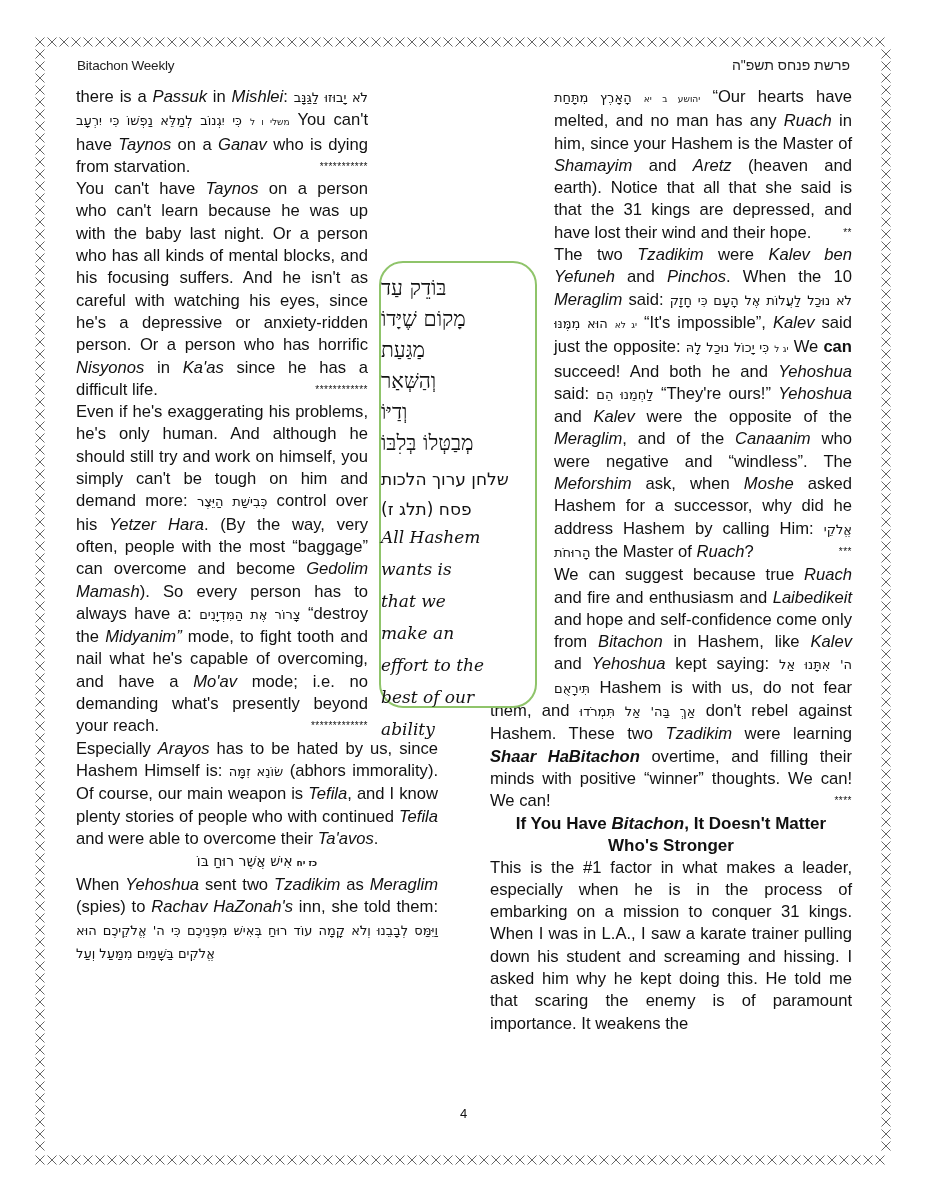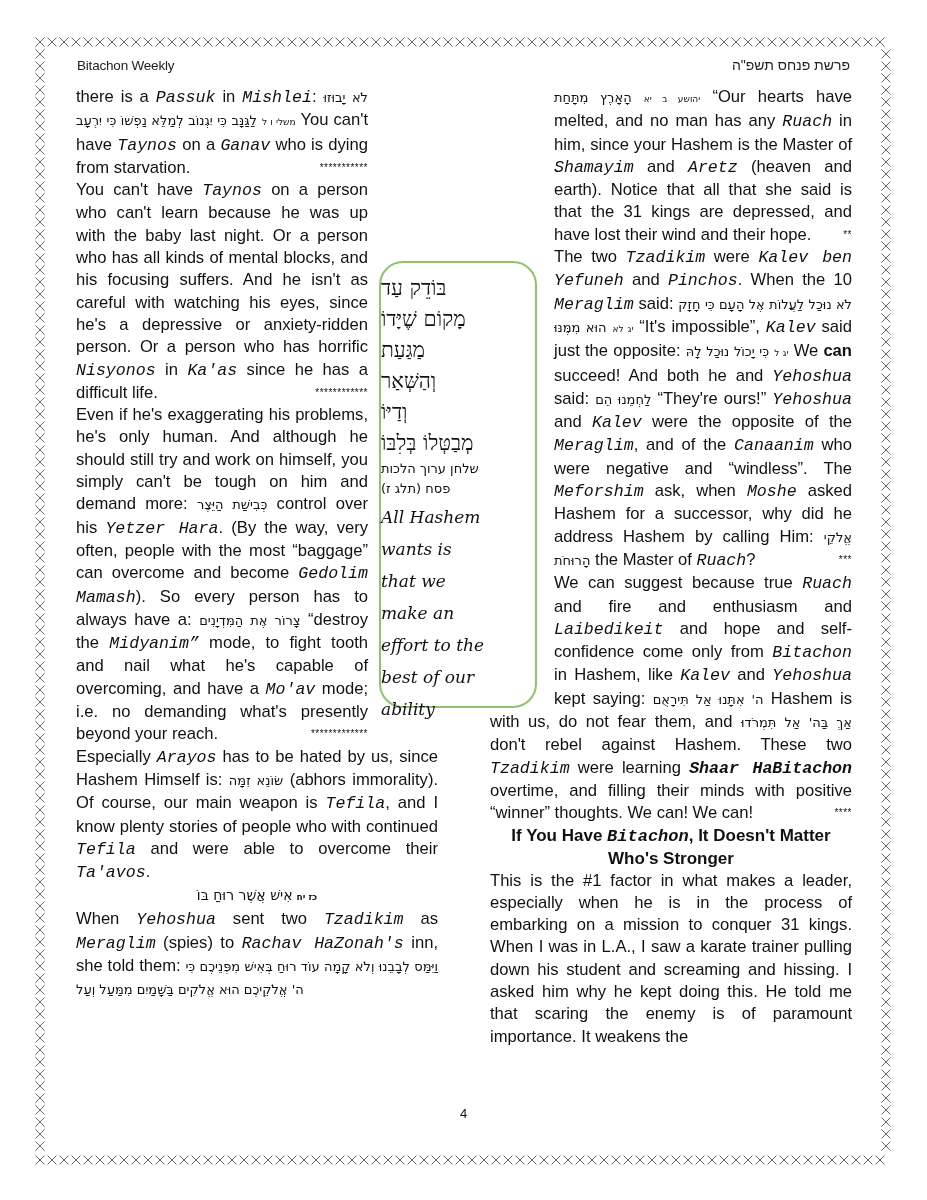--- a/index.html
+++ b/index.html
@@ -10,26 +10,26 @@
   .hdr-right { position: absolute; right: 77px; top: 57px; font-size: 14px; direction: rtl; color:#222; }
   .col { position: absolute; top: 86px; font-size: 16.6px; line-height: 22.3px; text-align: justify; }
   .col-left { left: 76px; width: 362px; }
   .col-right { left: 490px; width: 362px; }
   .col p { margin: 0; }
   .he { font-family: "DejaVu Sans", sans-serif; font-size: 13px; direction: rtl; unicode-bidi: isolate; }
   .src { font-size: 9px; font-family: "DejaVu Sans", sans-serif; unicode-bidi: isolate; direction: rtl; }
   .stars { float: right; font-size: 10px; letter-spacing: 0.5px; }
   .h-center { text-align: center; font-weight: bold; margin: 0; }
   .h-center.he-title { font-size: 14px; line-height: 22px; }
-  i { font-style: italic; font-family: Liberation Mono, monospace; }
+  i { font-style: italic; }
   .float-box-space-left { float: right; width: 70px; height: 460px; shape-outside: inset(0); }
   .float-box-space-right { float: left; width: 64px; height: 450px; }
   .callout { position: absolute; left: 379px; top: 261px; width: 158px; height: 447px; border: 2px solid #8fc46a; border-radius: 24px; background: #fff; text-align: left; box-sizing: border-box; padding-top: 10px; }
   .callout .he-big { font-family: "DejaVu Serif", serif; font-size: 21px; line-height: 31px; direction: rtl; }
-  .callout .he-src { font-family: "DejaVu Sans", sans-serif; font-size: 13px; line-height: 20px; direction: rtl; margin-top: 0; }
+  .callout .he-src { font-family: "DejaVu Sans", sans-serif; font-size: 17px; line-height: 20px; direction: rtl; margin-top: 10px; }
   .callout .script { font-family: "DejaVu Serif", serif; font-style: italic; font-size: 17px; line-height: 28px; margin-top: 4px; }
   .page-num { position: absolute; left: 0; width: 927px; top: 1106px; text-align: center; font-size: 13px; font-family: "Liberation Sans Narrow", "Liberation Sans", sans-serif; }
 </style>
 </head>
 <body>
 
 <div class="border-frame">
   <svg id="border-svg" width="858" height="1130">
       <path d="M1.5,1.5 L10.5,10.5 M10.5,1.5 L1.5,10.5" stroke="#555555" stroke-width="0.9" fill="none"></path>
       <path d="M1.5,1119.5 L10.5,1128.5 M10.5,1119.5 L1.5,1128.5" stroke="#555555" stroke-width="0.9" fill="none"></path>

